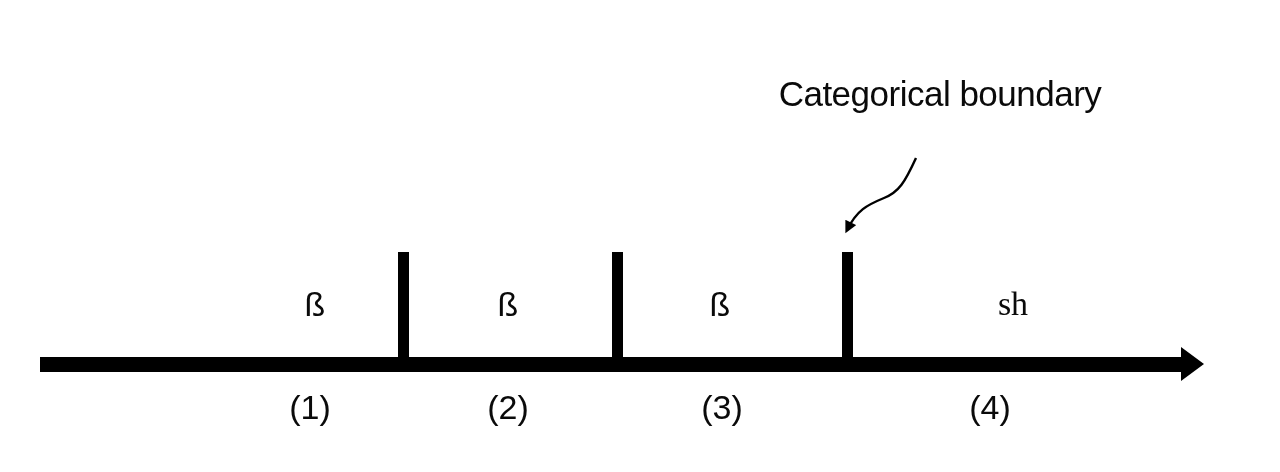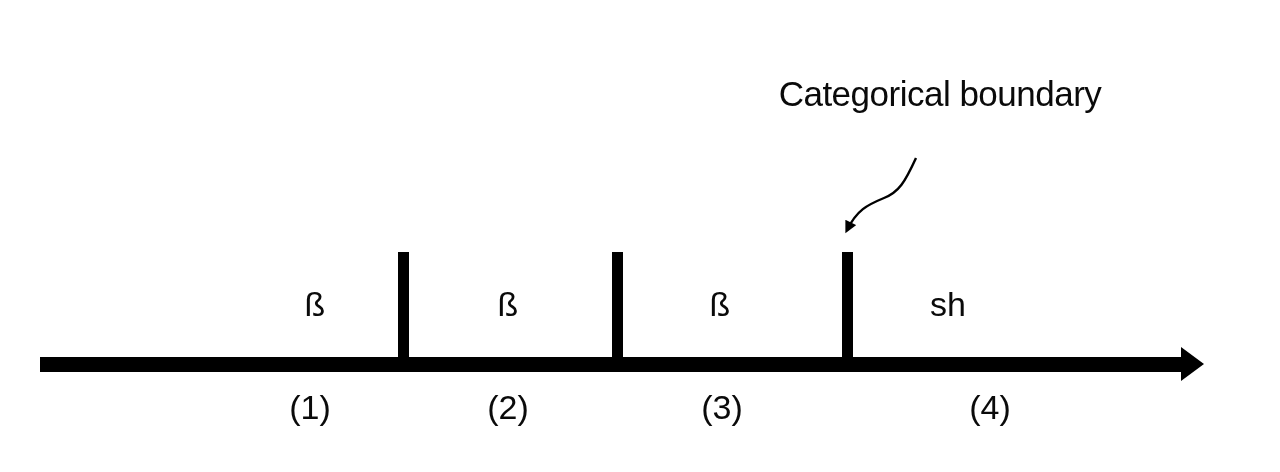--- a/index.html
+++ b/index.html
@@ -73,21 +73,21 @@
     top: 283px;
     transform: translateX(-50%);
     font-size: 34px;
     line-height: 42px;
     white-space: nowrap;
     color: #0a0a0a;
   }
   .phoneme-1 { left: 315px; }
   .phoneme-2 { left: 508px; }
   .phoneme-3 { left: 720px; }
-  .phoneme-4 { left: 948px; }
+  .phoneme-4 { left: 1013px; font-family: Liberation Serif, serif; }
   
   .seg-number {
     position: absolute;
     top: 386px;
     transform: translateX(-50%);
     font-size: 34px;
     line-height: 42px;
     white-space: nowrap;
     color: #0a0a0a;
   }

